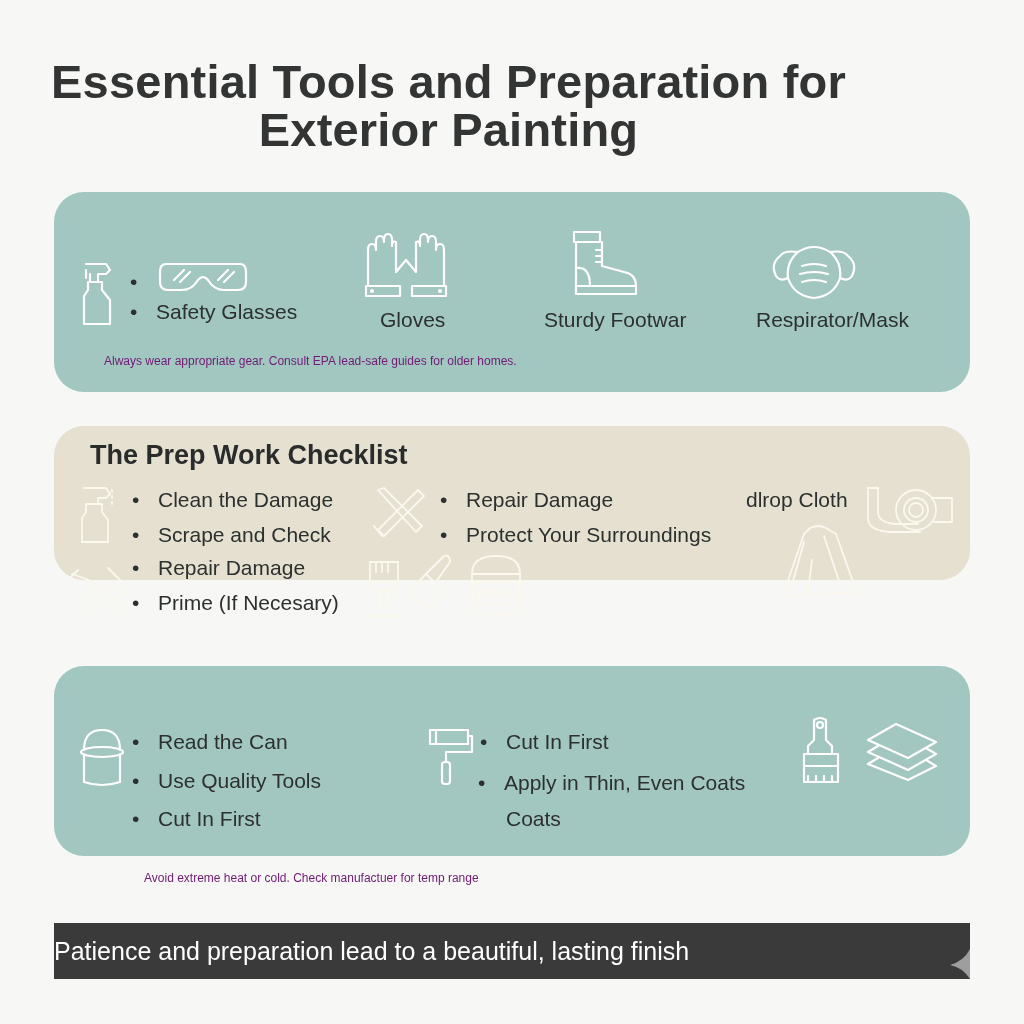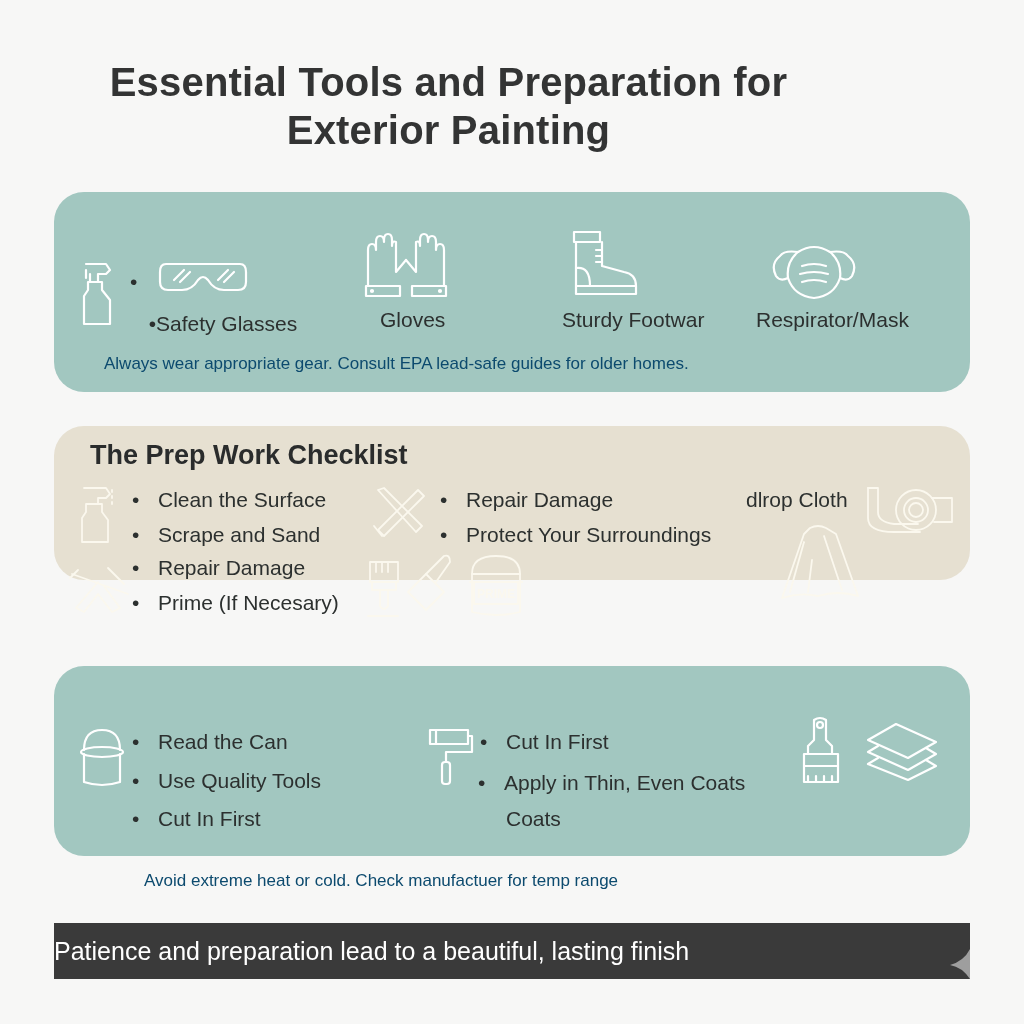--- a/index.html
+++ b/index.html
@@ -4,37 +4,37 @@
 <style>
   html, body { margin:0; padding:0; }
   body {
     width:1024px; height:1024px; position:relative; overflow:hidden;
     background:#f7f7f6;
     font-family:"Liberation Sans", "DejaVu Sans", sans-serif;
     color:#2b2d2d;
   }
   .title {
     position:absolute; left:0; top:58px; width:897px;
-    text-align:center; font-weight:bold; font-size:40px; line-height:48px;
+    text-align:center; font-weight:bold; font-size:47px; line-height:48px;
     color:#333434; letter-spacing:0.2px;
   }
   .panel { position:absolute; left:54px; width:916px; border-radius:30px; }
   .teal { background:#a2c7c0; }
   .beige { background:#e6e0d1; }
   #p-safety { top:192px; height:200px; }
   #p-prep { top:426px; height:154px; }
   #p-app { top:666px; height:190px; }
   .ptitle { position:absolute; font-weight:bold; font-size:27px; color:#2a2c2c; white-space:nowrap; }
   .txt { position:absolute; font-size:21px; color:#2c302f; white-space:nowrap; }
   .bullet::before { content:"\2022"; display:inline-block; width:26px; color:#2c302f; }
   .ico { position:absolute; }
   .ico svg { display:block; overflow:visible; }
   .w { stroke:#ffffff; fill:none; stroke-width:2.2; stroke-linecap:round; stroke-linejoin:round; }
   .c { stroke:#fbf8ee; fill:none; stroke-width:1.8; stroke-linecap:round; stroke-linejoin:round; }
-  .note { position:absolute; font-size:17px; color:#0c4a6e; white-space:nowrap; }
+  .note { position:absolute; font-size:12px; color:#701a75; white-space:nowrap; }
   .footer {
     position:absolute; left:54px; top:923px; width:916px; height:56px;
     background:#3a3a3a; color:#ffffff; font-size:25px;
     display:flex; align-items:center; 
   }
   .curl { position:absolute; right:0; top:0; }
 </style>
 </head>
 <body>
 
@@ -60,21 +60,21 @@
     <svg width="90" height="34" viewBox="0 0 90 34">
         <g class="w">
       <path d="M8 4 H82 Q88 4 88 12 V22 Q88 30 80 30 H66 Q56 30 50 20 Q45 14 40 20 Q34 30 24 30 H10 Q2 30 2 22 V12 Q2 4 8 4 Z"></path>
       <path d="M16 20 L26 10"></path>
           <path d="M22 22 L32 12"></path>
           <path d="M60 20 L70 10"></path>
           <path d="M66 22 L76 12"></path>
     </g>
       </svg>
   </div>
-  <div class="txt bullet" style="left:76px; top:120px;text-align:right;"><span>Safety Glasses</span></div>
+  <div class="txt bullet" style="left:76px; top:108px;"><span>Safety Glasses</span></div>
 
   <div class="ico" style="left:308px; top:40px;">
     <svg width="88" height="66" viewBox="0 0 88 66">
         <g class="w">
       <path d="M6 54 V18 Q6 12 10 12 Q14 12 14 18 V10 Q14 4 18 4 Q22 4 22 10 V8 Q22 2 26 2 Q30 2 30 8 V14 Q30 8 34 10 V40 L44 28"></path>
       <path d="M4 54 H38 V64 H4 Z"></path>
       <path d="M82 54 V18 Q82 12 78 12 Q74 12 74 18 V10 Q74 4 70 4 Q66 4 66 10 V8 Q66 2 62 2 Q58 2 58 8 V14 Q58 8 54 10 V40 L44 28"></path>
       <path d="M50 54 H84 V64 H50 Z"></path>
           <circle cx="10" cy="59" r="1"></circle>
           <circle cx="78" cy="59" r="1"></circle>
@@ -89,21 +89,21 @@
       <path d="M4 2 H30 V12 H4 Z"></path>
           <path d="M6 12 V64 H66 V56 Q66 44 54 42 L32 36 V12"></path>
       <path d="M6 56 H66"></path>
           <path d="M26 20 H32"></path>
           <path d="M26 26 H32"></path>
           <path d="M26 32 H32"></path>
       <path d="M6 38 Q20 36 20 56"></path>
     </g>
       </svg>
   </div>
-  <div class="txt" style="left:508px; top:116px;">Sturdy Footwar</div>
+  <div class="txt" style="left:490px; top:116px;">Sturdy Footwar</div>
 
   <div class="ico" style="left:714px; top:52px;">
     <svg width="92" height="56" viewBox="0 0 92 56">
         <g class="w">
       <path d="M30 8 Q46 -2 62 8 Q76 6 80 12 Q90 20 84 32 Q80 38 72 34 Q66 52 46 54 Q26 52 20 34 Q12 38 8 32 Q2 20 12 12 Q16 6 30 8 Z"></path>
       <path d="M20 34 Q18 18 30 8"></path>
           <path d="M72 34 Q74 18 62 8"></path>
       <path d="M34 22 Q46 18 58 22"></path>
           <path d="M32 30 Q46 26 60 30"></path>
           <path d="M34 38 Q46 34 58 38"></path>
@@ -130,22 +130,22 @@
   <div class="ico" style="left:14px; top:138px;">
     <svg width="66" height="50" viewBox="0 0 66 50">
         <g class="c">
       <path d="M4 10 L60 30"></path>
           <path d="M2 14 L10 6"></path>
           <path d="M56 20 L40 4"></path>
       <path d="M30 18 L8 44 L16 48 L30 30 L44 48 L52 44 L36 22"></path>
     </g>
       </svg>
   </div>
-  <div class="txt bullet" style="left:78px; top:62px;"><span>Clean the Surface</span></div>
-  <div class="txt bullet" style="left:78px; top:97px;"><span>Scrape and Sand</span></div>
+  <div class="txt bullet" style="left:78px; top:62px;"><span>Clean the Damage</span></div>
+  <div class="txt bullet" style="left:78px; top:97px;"><span>Scrape and Check</span></div>
   <div class="txt bullet" style="left:78px; top:130px;"><span>Repair Damage</span></div>
   <div class="txt bullet" style="left:78px; top:165px;"><span>Prime (If Necesary)</span></div>
 
   <div class="ico" style="left:318px; top:58px;">
     <svg width="56" height="56" viewBox="0 0 56 56">
         <g class="c">
       <path d="M6 46 L40 12 L46 6 L52 12 L46 18 L12 52 Z"></path>
           <path d="M6 6 L12 4 L50 42 L44 48 Z"></path>
           <path d="M2 42 L10 52"></path>
     </g>

